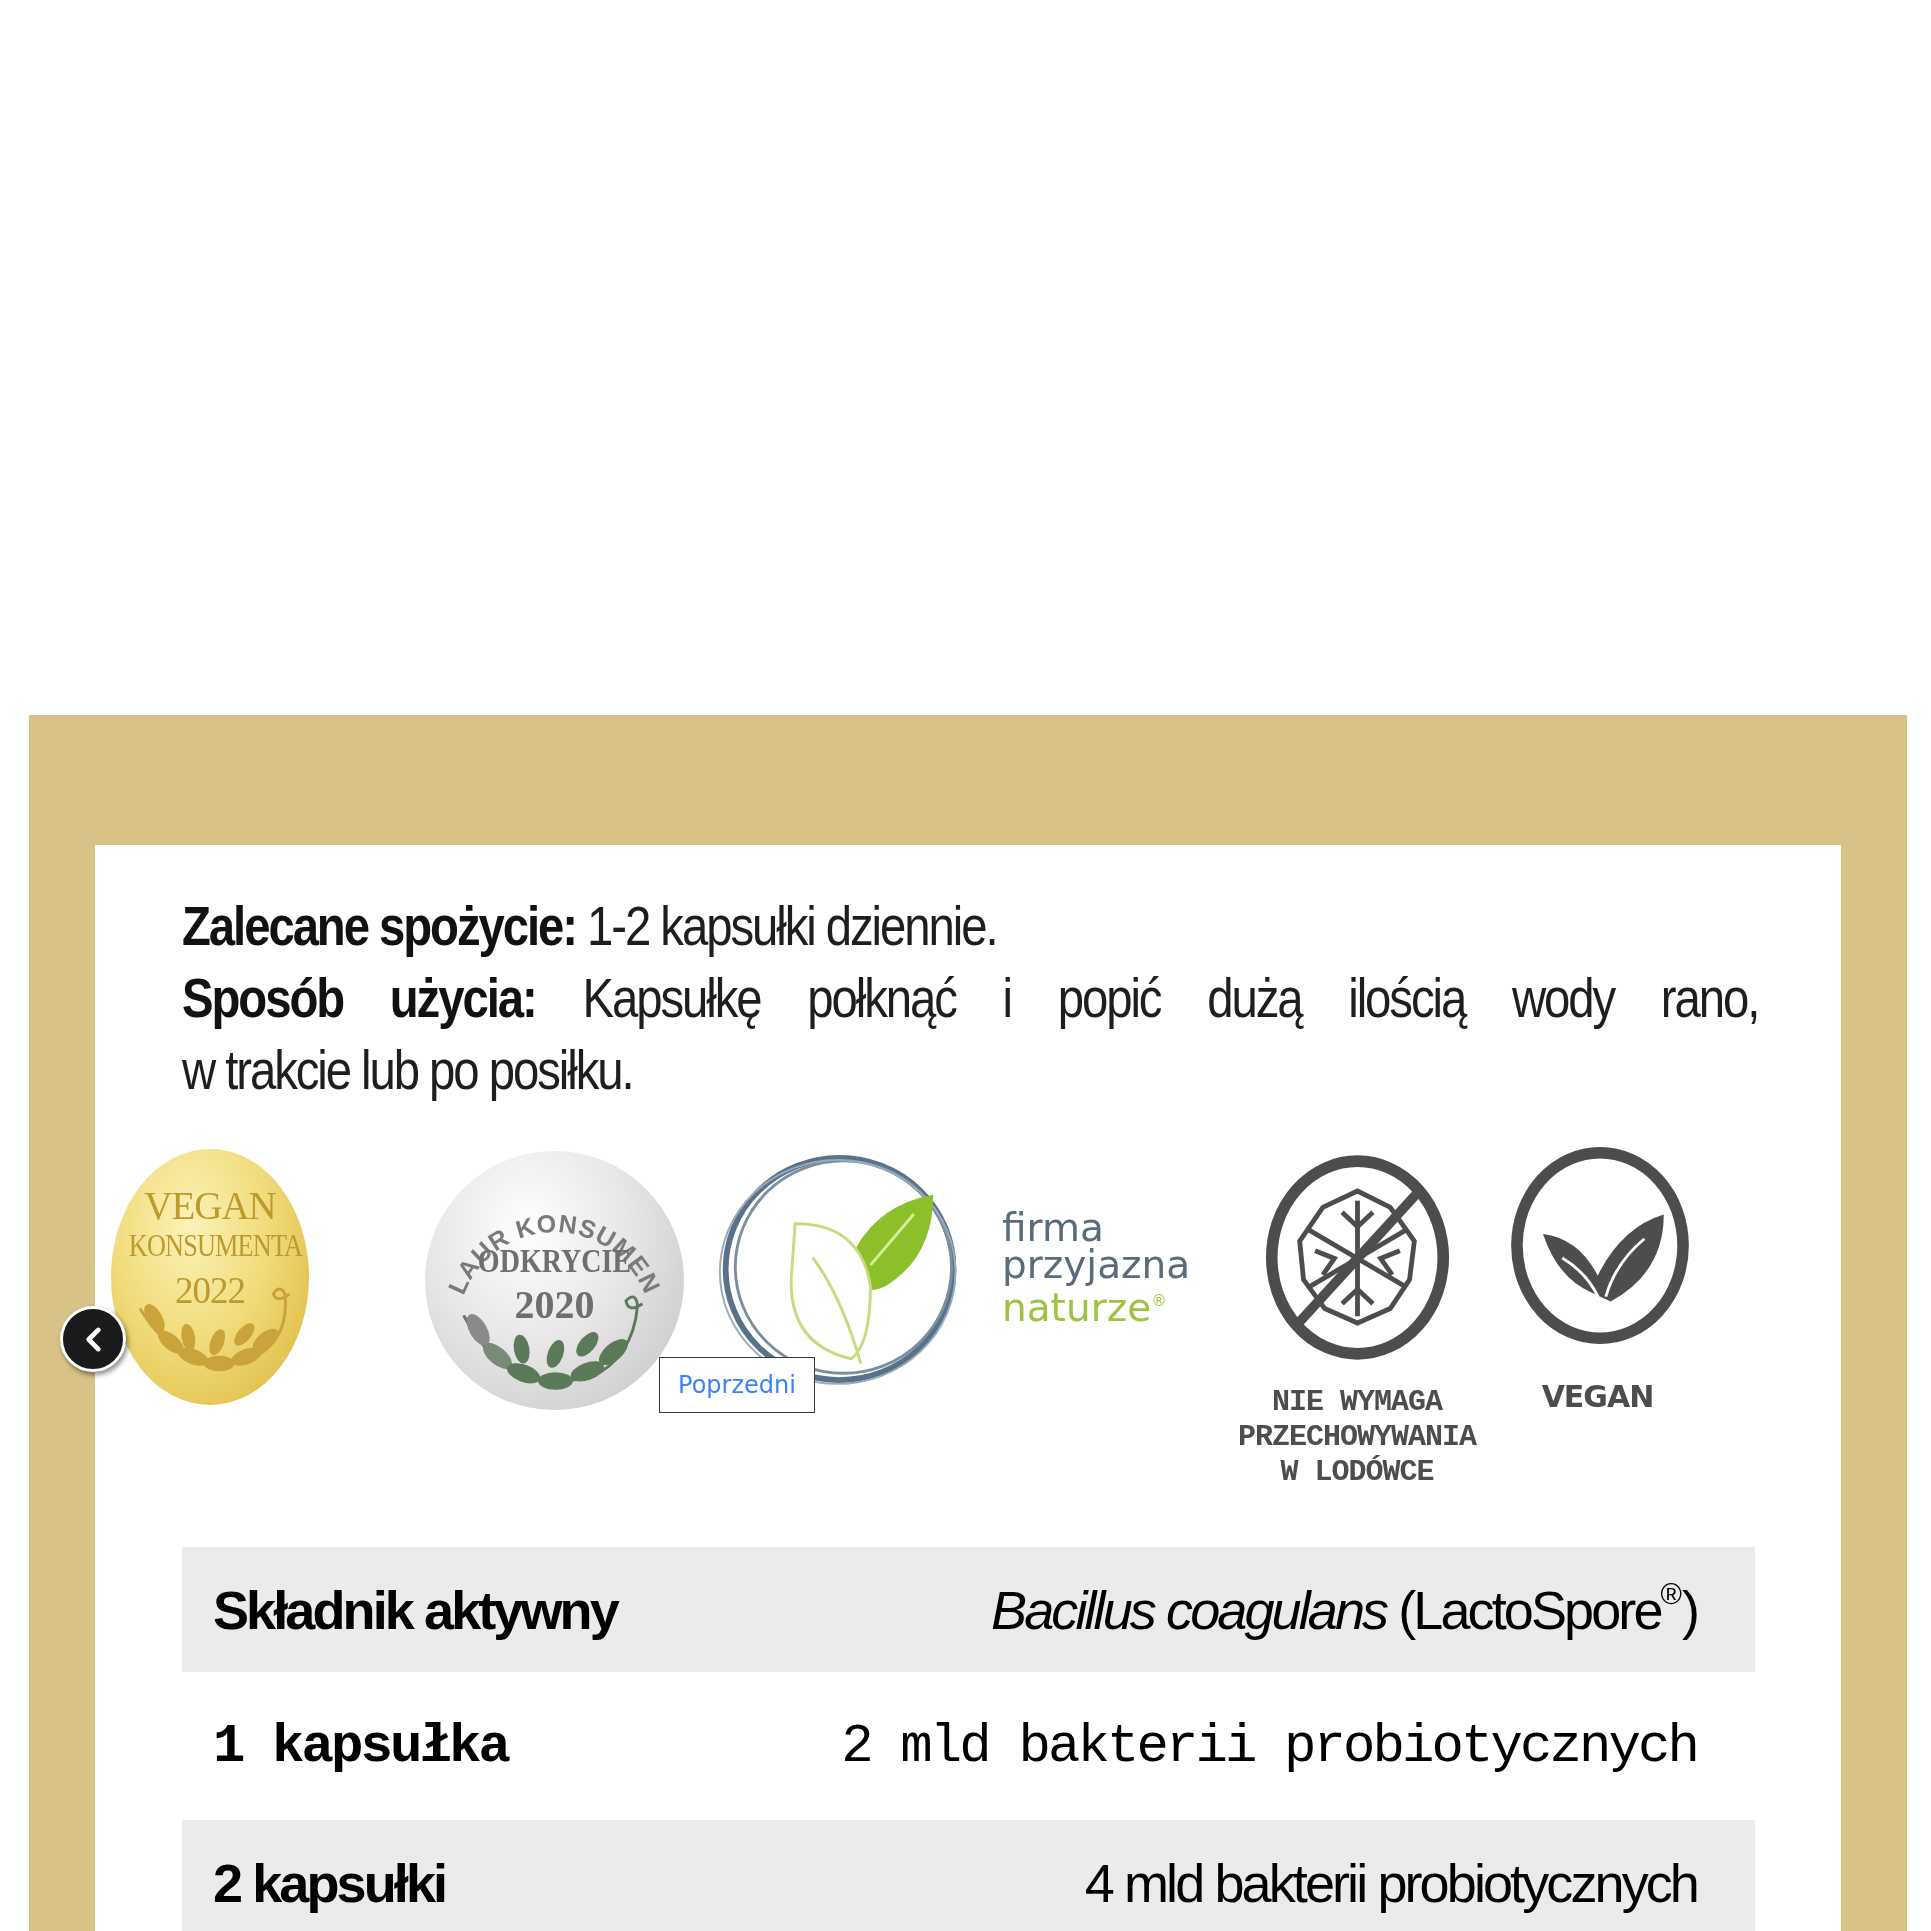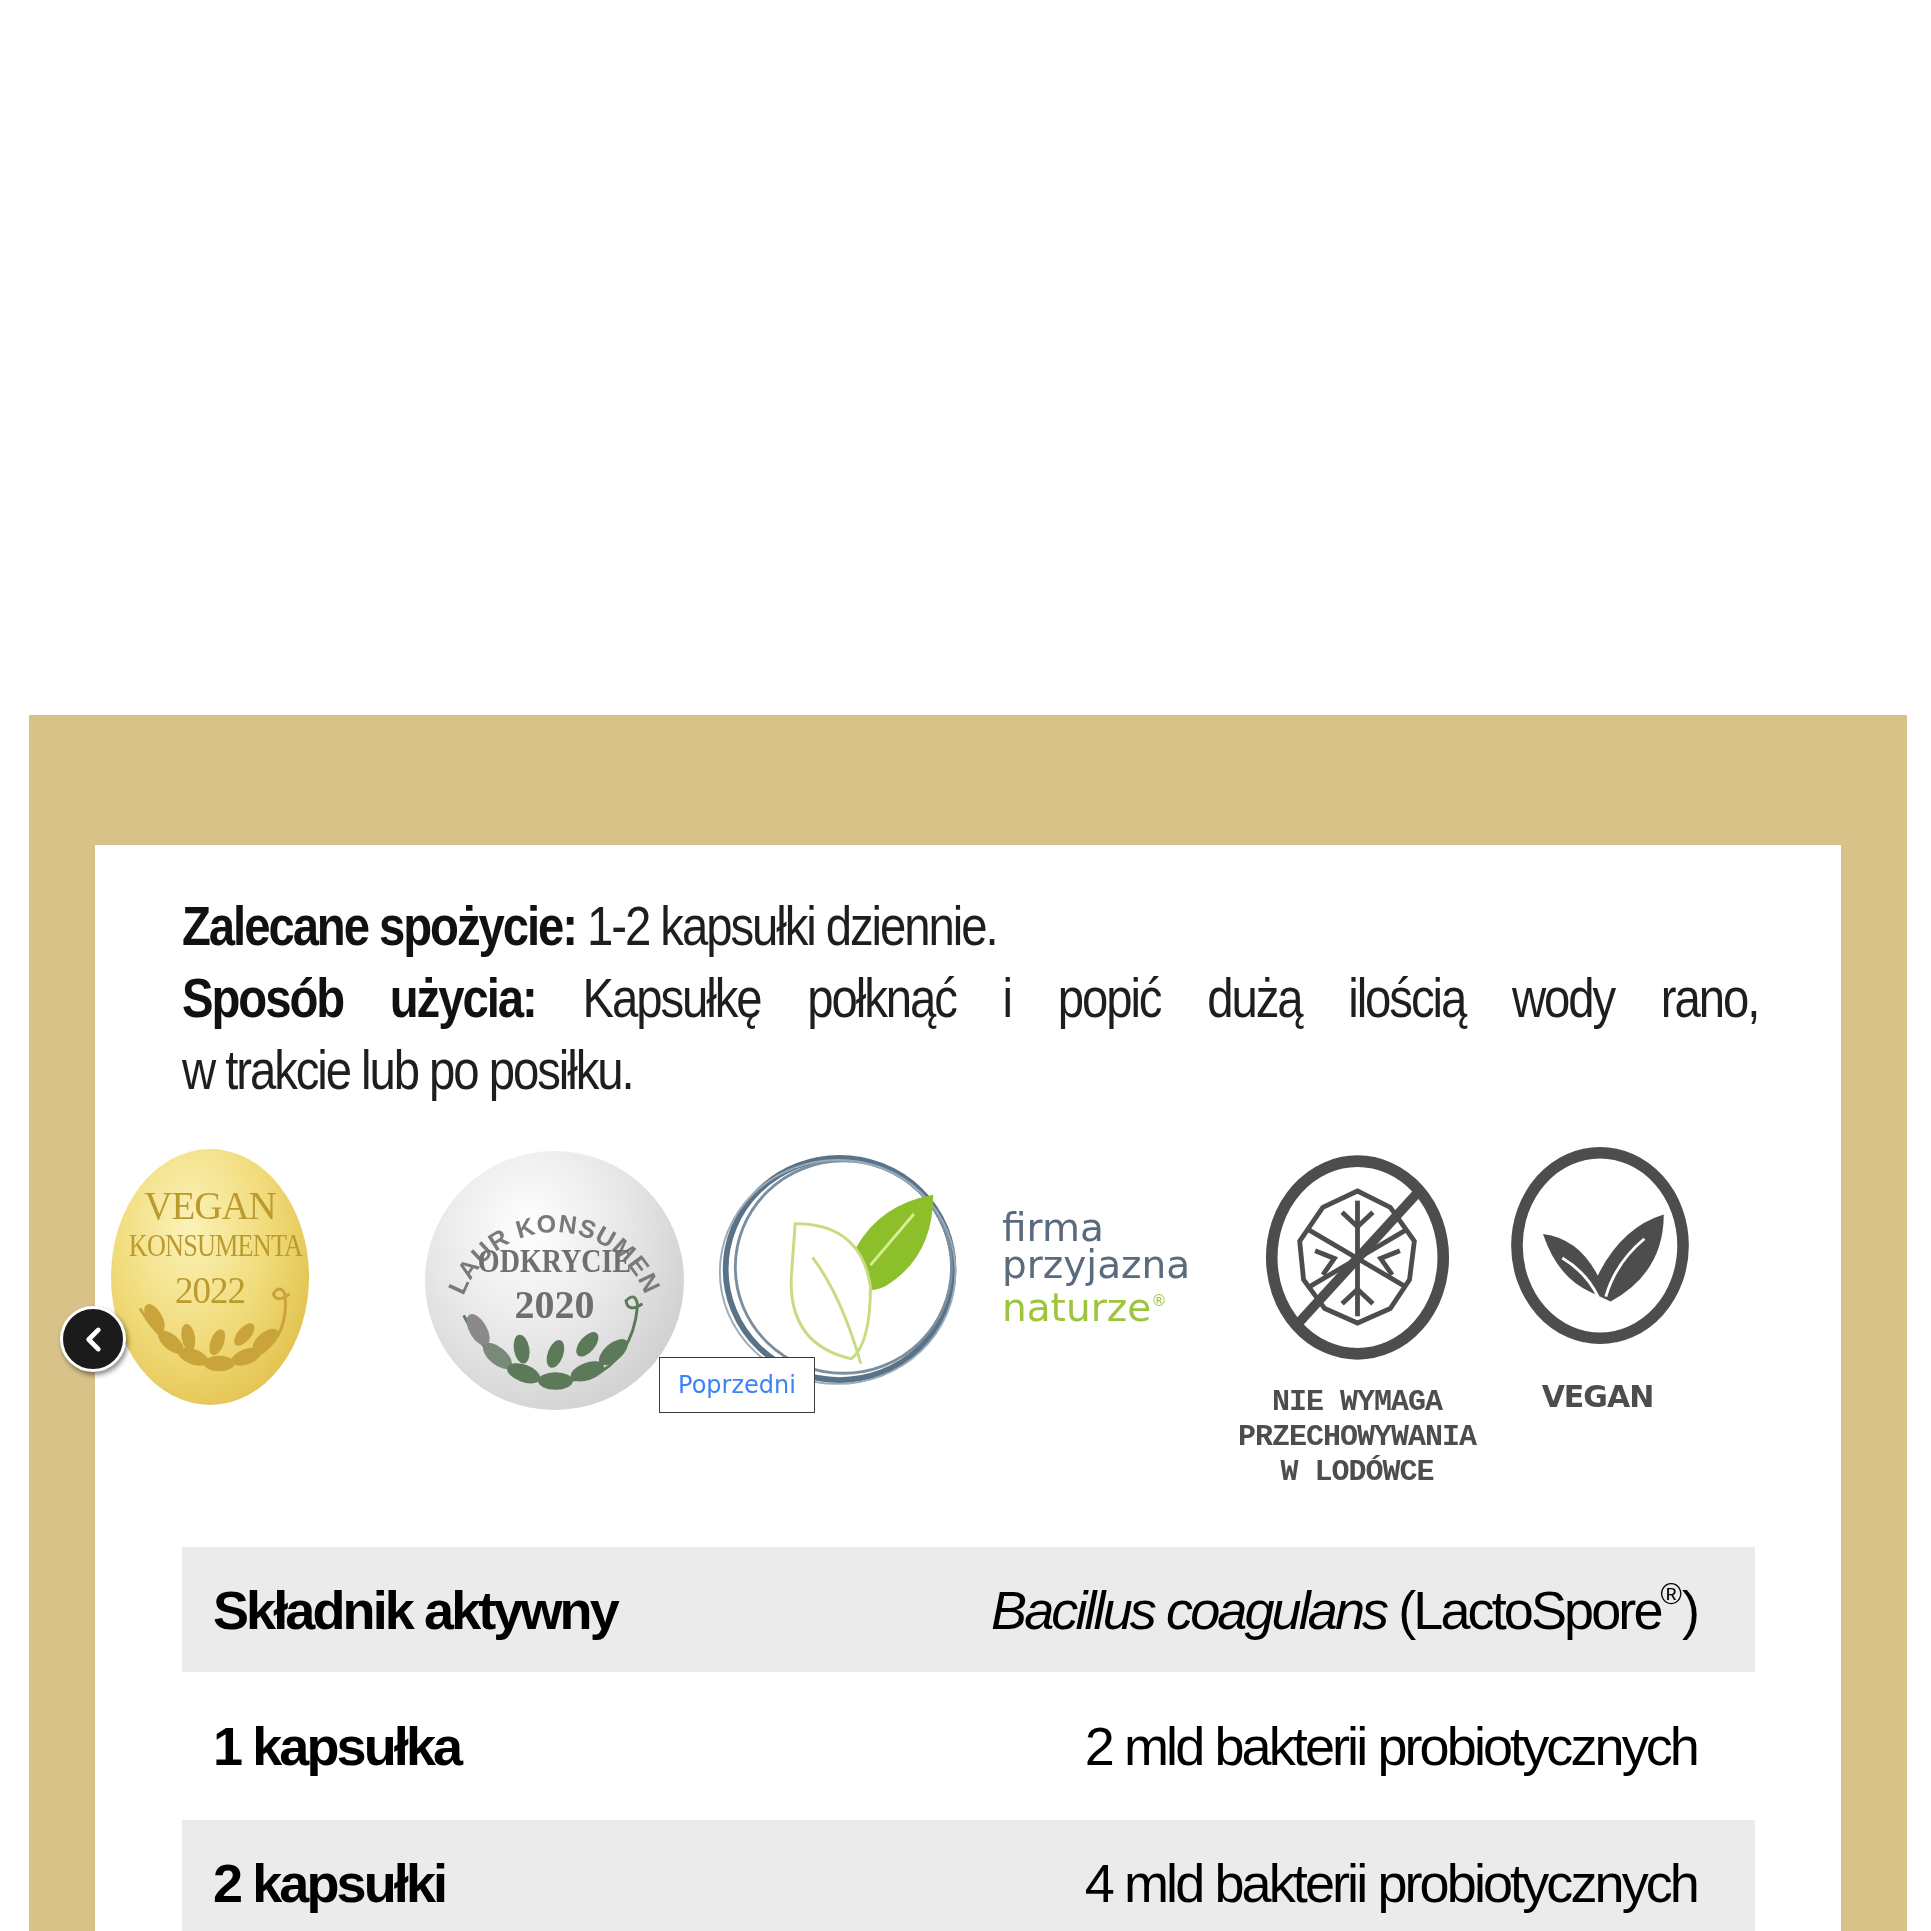--- a/index.html
+++ b/index.html
@@ -78,21 +78,21 @@
   
   .dose-table {
     position: absolute; left: 182px; top: 1547px; width: 1573px;
     border-collapse: collapse;
   }
   .dose-table td {
     height: 109px; padding: 8px; font-size: 54px; color: #000000;
     letter-spacing: -2.9px; white-space: nowrap;
   }
   .dose-table tr.shade td { background: #ebebeb; }
-  .dose-table tr.plain td { height: 132px; background: #ffffff; }
+  .dose-table tr.plain td { height: 132px; background: #ffffff; font-family: Liberation Mono, monospace; }
   .dose-table td.k { padding-left: 31px; font-weight: 700; }
   .dose-table td.v { text-align: right; padding-right: 58px; }
   .dose-table td.v i { font-style: italic; }
   .dose-table td.v sup { font-size: 29px; vertical-align: 25px; letter-spacing: 0; }
 </style>
 </head>
 <body>
 
 <div class="gold-frame"></div>
 <div class="panel"></div>

